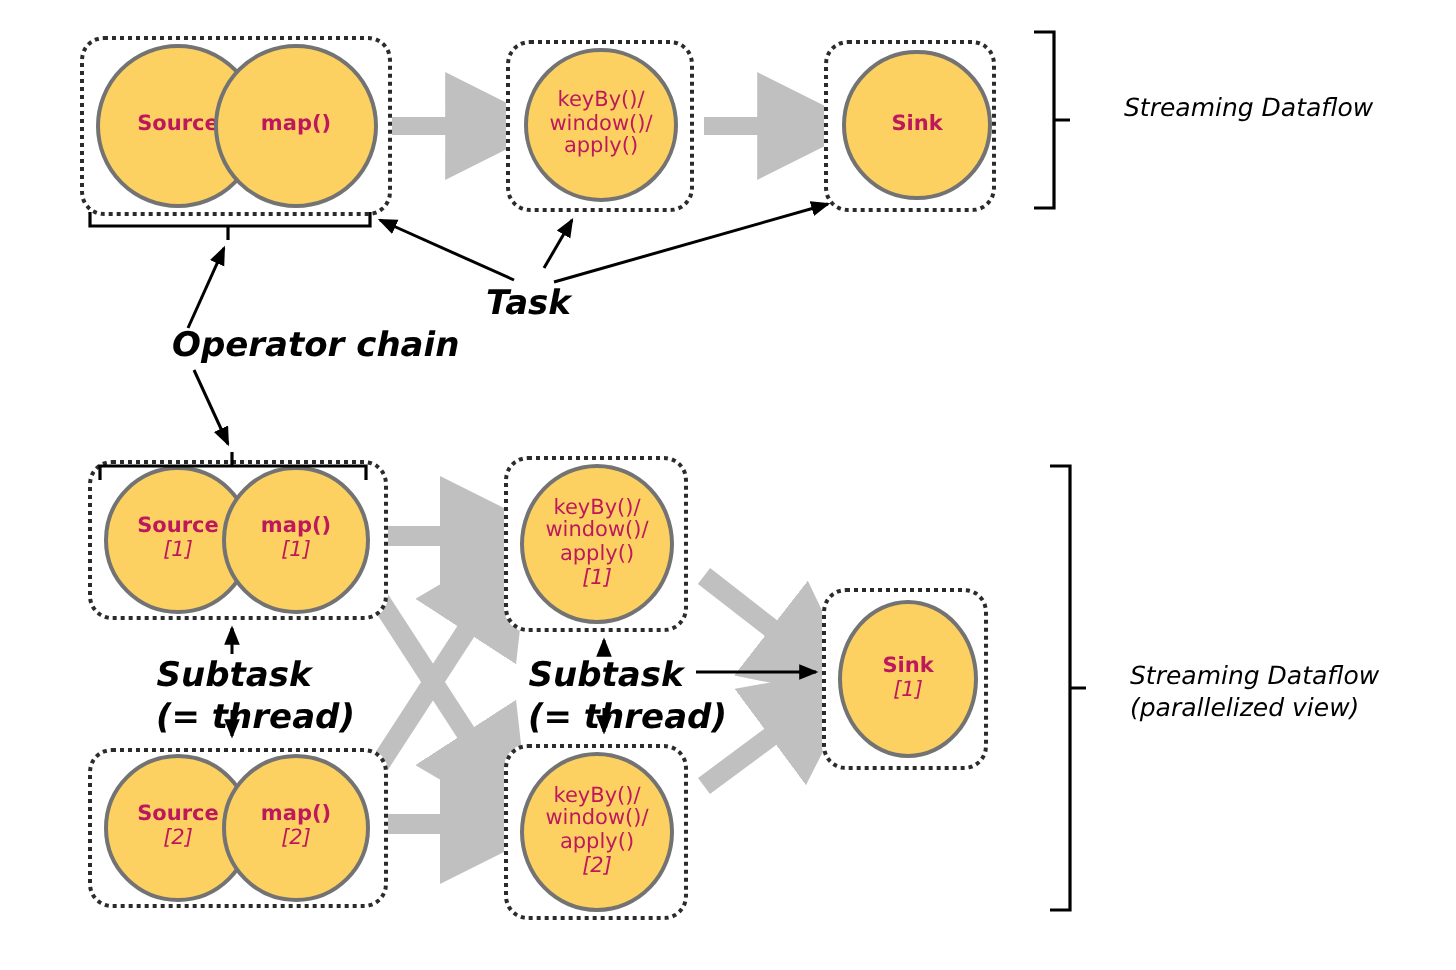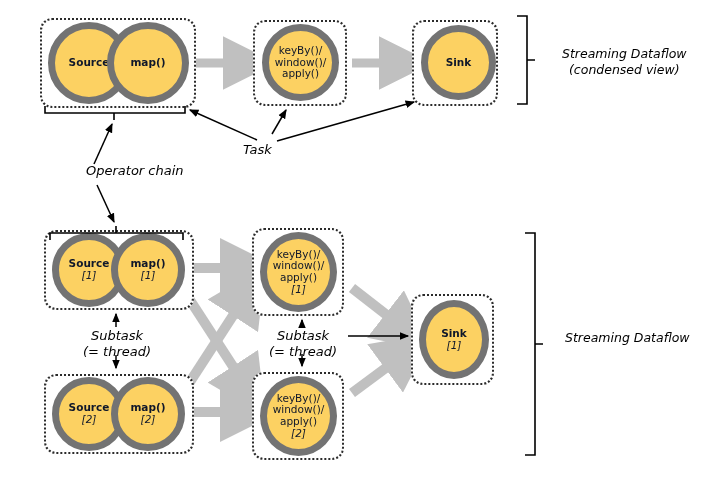--- a/index.html
+++ b/index.html
@@ -35,51 +35,52 @@
     box-sizing: border-box;
     border: 2px dotted #2b2b2b;
     border-radius: 12px;
     background: #ffffff;
     z-index: 3;
   }
   .circle {
     position: absolute;
     border-radius: 50%;
     background: #FCD162;
-    border: 7px solid #737373;
+    border: 2px solid #737373;
     box-sizing: border-box;
     display: flex;
     flex-direction: column;
     align-items: center;
     justify-content: center;
     text-align: center;
     line-height: 1.12;
-    color: #0f172a;
+    color: #be185d;
     z-index: 4;
   }
   .circle .lbl { font-size: 10.5px; white-space: nowrap; font-weight: bold; }
   .circle .idx { font-size: 10.5px; font-style: italic; }
   .circle .multi { font-size: 10.5px; }
 
   .ann {
     position: absolute;
     font-style: italic;
-    font-size: 13px;
+    font-size: 17px;
     color: #000;
     white-space: nowrap;
     z-index: 6;
     line-height: 1.25;
+    font-weight: bold;
   }
   .side-label {
     position: absolute;
     font-style: italic;
     font-size: 12.5px;
     color: #000;
     white-space: nowrap;
-    text-align: center;
+    text-align: left;
     z-index: 6;
     line-height: 1.3;
   }
 </style>
 </head>
 <body>
 
 <div id="diagram-root">
 
   <svg class="layer" id="svg-arrows" viewBox="0 0 728 485">
@@ -263,20 +264,20 @@
     <div>(= thread)</div>
   </div>
 
   <div class="ann" style="left:264px; top:328px; text-align:center; width:78px;">
     <div>Subtask</div>
     <div>(= thread)</div>
   </div>
 
   <div class="side-label" style="left:562px; top:46px;">
     <div>Streaming Dataflow</div>
-    <div>(condensed view)</div>
   </div>
 
   <div class="side-label" style="left:565px; top:330px;">
     <div>Streaming Dataflow</div>
+    <div>(parallelized view)</div>
   </div>
 
 </div>
 
 </body></html>

